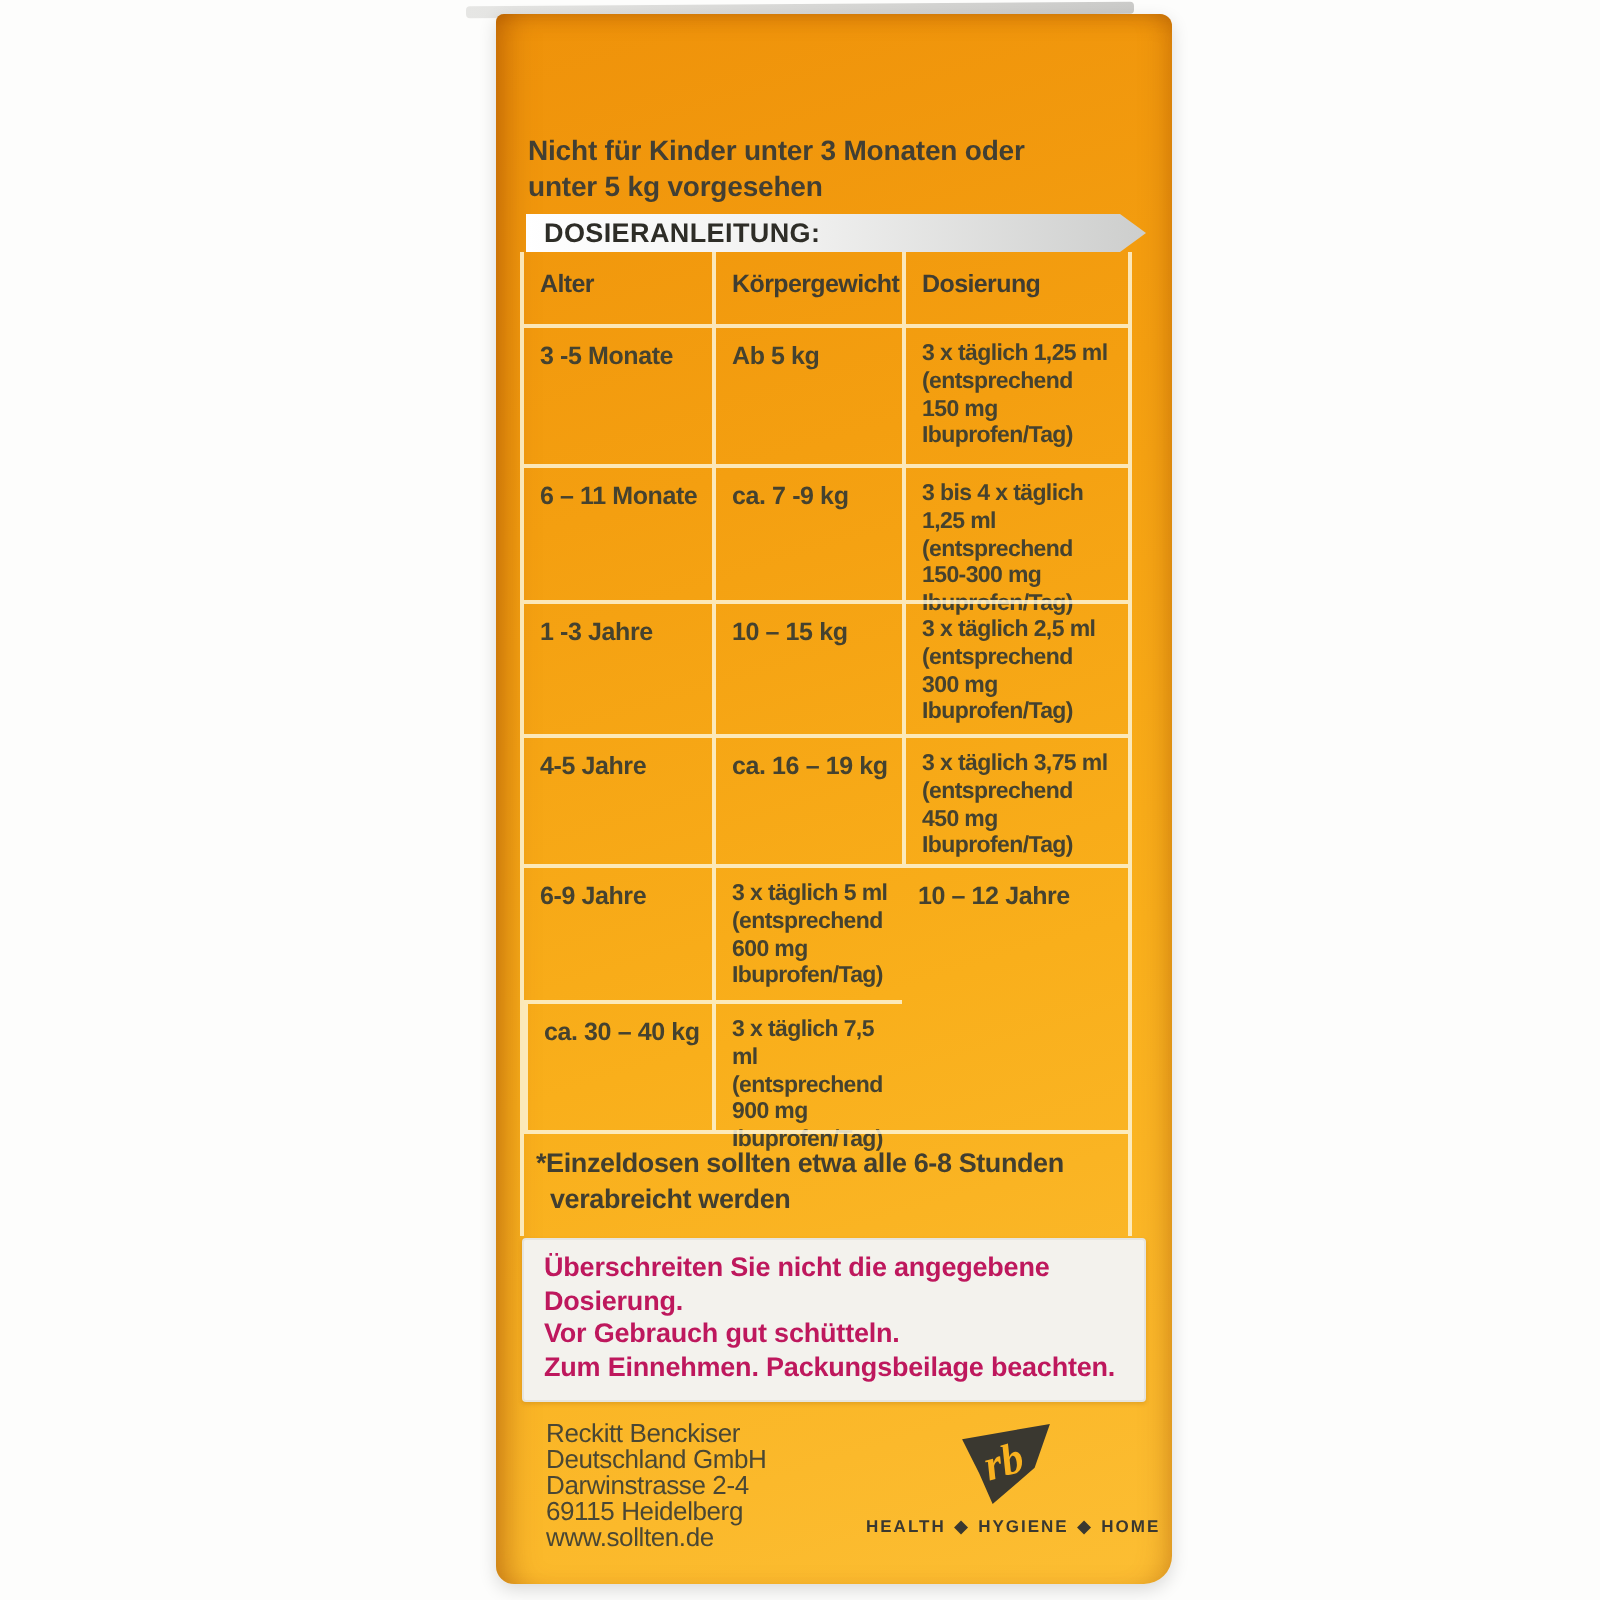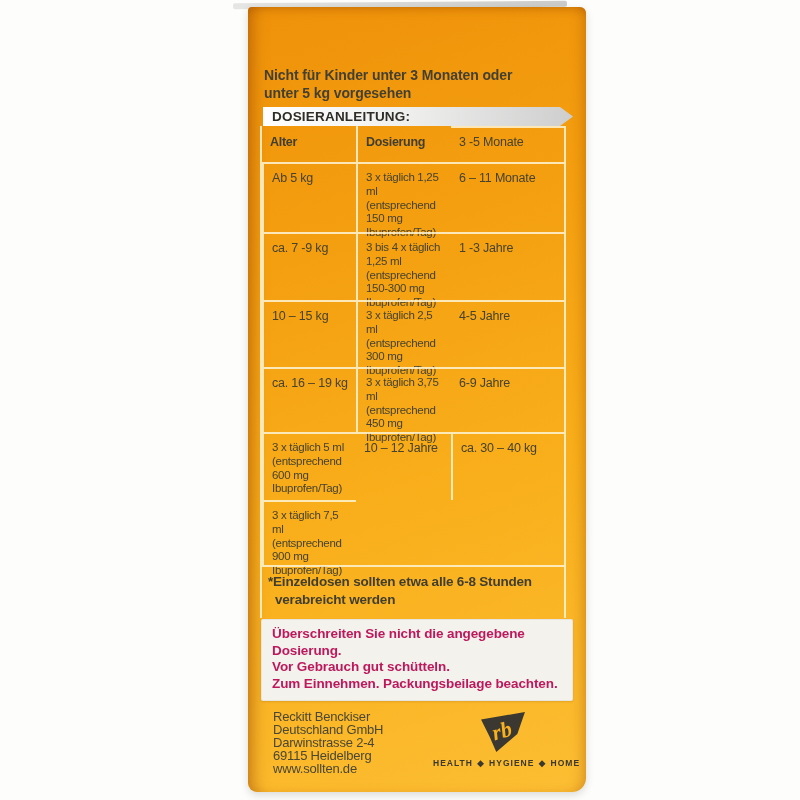--- a/index.html
+++ b/index.html
@@ -43,21 +43,21 @@
     display:grid;grid-template-columns:94px 95px 113px;
     grid-template-rows:36px 70px 68px 67px 65px 68px 65px auto;
     border-left:2px solid rgba(253,244,214,.85);
     border-right:2px solid rgba(253,244,214,.85);
   }
   .th{
     padding:9px 6px 0 8px;font-size:12.5px;font-weight:700;
     letter-spacing:-0.3px;color:#403d31;
   }
   .td{
-    padding:7px 5px 0 8px;font-size:12.5px;font-weight:400;
+    padding:7px 5px 0 8px;font-size:12.5px;font-weight:700;
     letter-spacing:-0.2px;line-height:1.18;
     border-top:2px solid rgba(253,244,214,.85);
     white-space:pre-line;color:#45422f;
   }
   .c2,.c3{border-left:2px solid rgba(253,244,214,.85);}
   .dose{font-size:11.5px;letter-spacing:-0.3px;line-height:1.2;}
   .footnote{
     grid-column:1/4;border-top:2px solid rgba(253,244,214,.85);
     padding:6px 6px 10px 13px;text-indent:-7px;
     font-size:13.5px;font-weight:700;line-height:1.3;
@@ -95,20 +95,21 @@
 
     <div class="age-restriction">Nicht für Kinder unter 3 Monaten oder
 unter 5 kg vorgesehen</div>
 
     <div class="banner">
       <div class="banner-title">DOSIERANLEITUNG:</div>
     </div>
 
     <div class="dtable">
       <div class="th">Alter</div>
+      <div class="th c2">Körpergewicht</div>
       <div class="th c3">Dosierung</div>
 
       <div class="td">3 -5 Monate</div>
       <div class="td c2">Ab 5 kg</div>
       <div class="td c3 dose">3 x täglich 1,25 ml
 (entsprechend
 150 mg
 Ibuprofen/Tag)</div>
 
       <div class="td">6 – 11 Monate</div>

